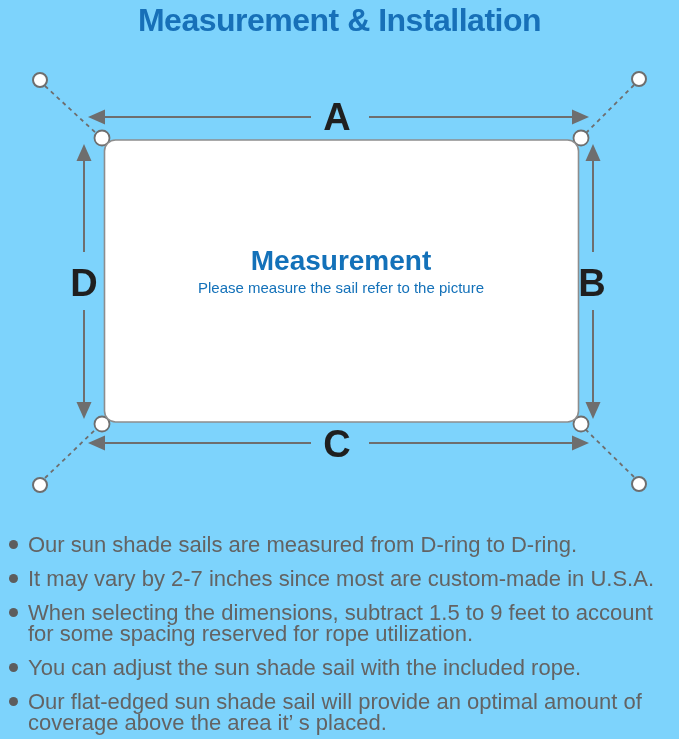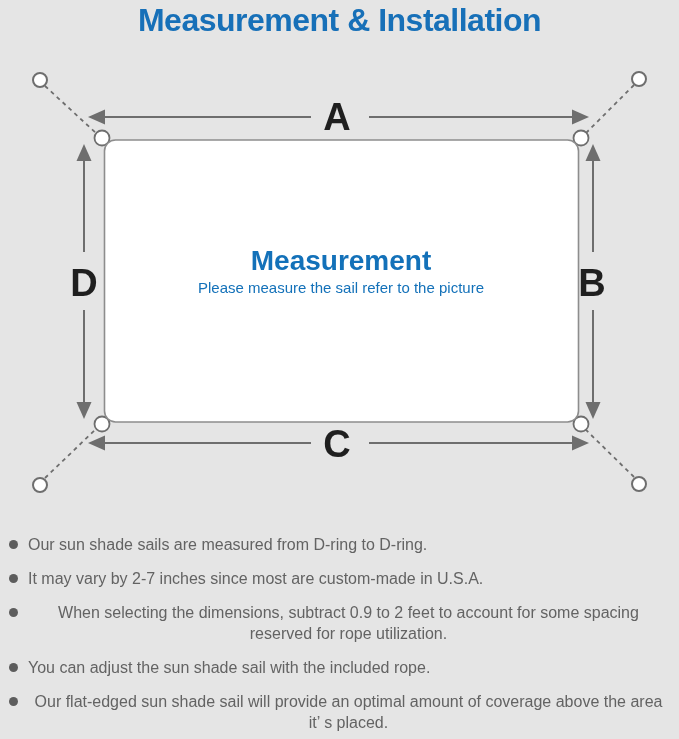--- a/index.html
+++ b/index.html
@@ -1,20 +1,20 @@
 <!DOCTYPE html>
 <html><head>
 <meta charset="utf-8">
 <style>
   html, body { margin: 0; padding: 0; background: #ffffff; }
   .page {
     position: relative;
     width: 679px;
     height: 739px;
-    background: #e5e5e5;
+    background: #7dd3fc;
     font-family: "Liberation Sans", sans-serif;
     overflow: hidden;
   }
   .page-title {
     position: absolute;
     top: 0;
     left: 0;
     width: 679px;
     margin: 0;
     padding-top: 2px;
@@ -53,24 +53,23 @@
     width: 679px;
     box-sizing: border-box;
     margin: 0;
     padding: 0 10px 0 9px;
     list-style: none;
   }
   .note-item {
     display: flex;
     align-items: flex-start;
     margin-bottom: 13px;
-    font-size: 16px;
+    font-size: 22px;
     line-height: 21px;
     color: #636363;
-    text-align: center;
   }
   .bullet-dot {
     flex-shrink: 0;
     width: 9px;
     height: 9px;
     margin: 6px 10px 0 0;
     border-radius: 50%;
     background: #5d5d5d;
   }
 </style>
@@ -147,21 +146,21 @@
     <li class="note-item">
       <span class="bullet-dot"></span>
       <span>Our sun shade sails are measured from D-ring to D-ring.</span>
     </li>
     <li class="note-item">
       <span class="bullet-dot"></span>
       <span>It may vary by 2-7 inches since most are custom-made in U.S.A.</span>
     </li>
     <li class="note-item">
       <span class="bullet-dot"></span>
-      <span>When selecting the dimensions, subtract 0.9 to 2 feet to account for some spacing reserved for rope utilization.</span>
+      <span>When selecting the dimensions, subtract 1.5 to 9 feet to account for some spacing reserved for rope utilization.</span>
     </li>
     <li class="note-item">
       <span class="bullet-dot"></span>
       <span>You can adjust the sun shade sail with the included rope.</span>
     </li>
     <li class="note-item">
       <span class="bullet-dot"></span>
       <span>Our flat-edged sun shade sail will provide an optimal amount of coverage above the area it’ s placed.</span>
     </li>
   </ul>

